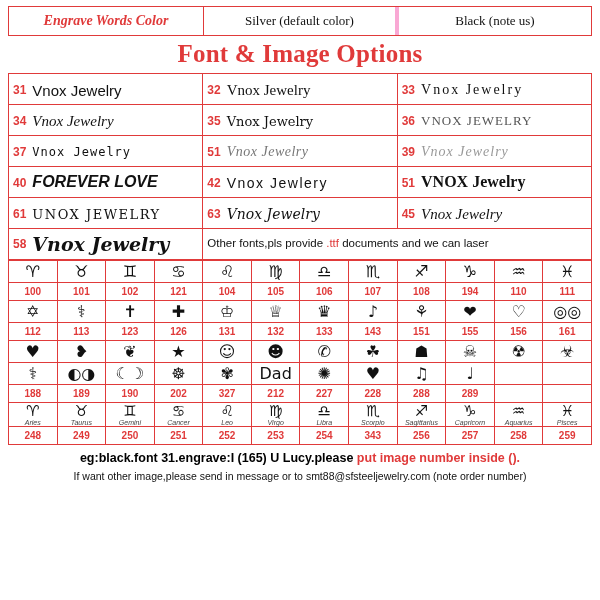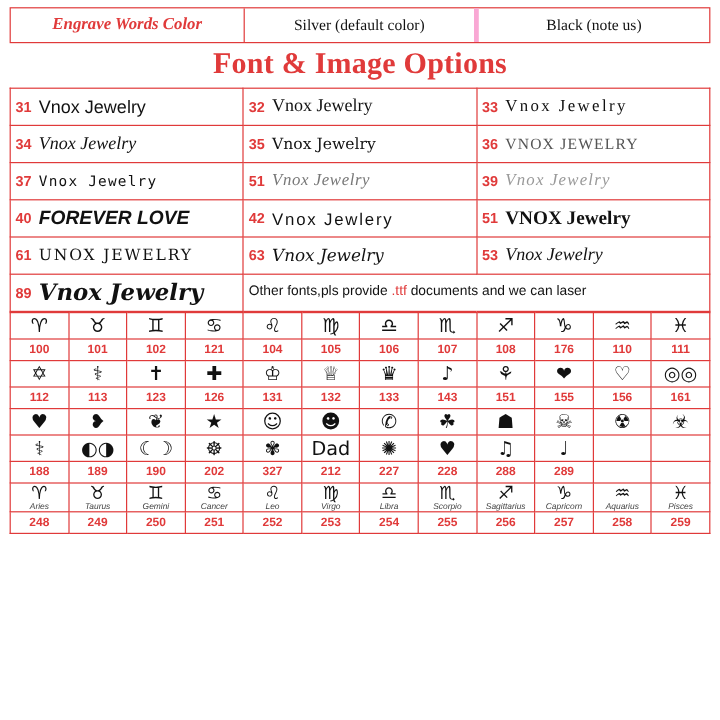--- a/index.html
+++ b/index.html
@@ -213,24 +213,24 @@
         <td><span class="num">39</span><span class="sample s-scriptlt2">Vnox Jewelry</span></td>
       </tr>
       <tr>
         <td><span class="num">40</span><span class="sample s-bolditalic">FOREVER LOVE</span></td>
         <td><span class="num">42</span><span class="sample s-sansspace">Vnox Jewlery</span></td>
         <td><span class="num">51</span><span class="sample s-boldserif">VNOX Jewelry</span></td>
       </tr>
       <tr>
         <td><span class="num">61</span><span class="sample s-capserif">UNOX JEWELRY</span></td>
         <td><span class="num">63</span><span class="sample s-italserif">Vnox Jewelry</span></td>
-        <td><span class="num">53</span><span class="sample s-italserif2">Vnox Jewelry</span></td>
-      </tr>
-      <tr>
-        <td><span class="num">89</span><span class="sample s-bigscript">Vnox Jewelry</span></td>
+        <td><span class="num">45</span><span class="sample s-italserif2">Vnox Jewelry</span></td>
+      </tr>
+      <tr>
+        <td><span class="num">58</span><span class="sample s-bigscript">Vnox Jewelry</span></td>
         <td colspan="2" class="note-cell"><span>Other fonts,pls provide </span><span class="red">.ttf</span><span> documents and we can laser</span></td>
       </tr>
     </tbody>
   </table>
 
   <table class="icon-grid">
     <tbody>
 
       <tr>
         <td class="icon-cell">♈</td>
@@ -249,21 +249,21 @@
       <tr>
         <td class="code-cell">100</td>
         <td class="code-cell">101</td>
         <td class="code-cell">102</td>
         <td class="code-cell">121</td>
         <td class="code-cell">104</td>
         <td class="code-cell">105</td>
         <td class="code-cell">106</td>
         <td class="code-cell">107</td>
         <td class="code-cell">108</td>
-        <td class="code-cell">176</td>
+        <td class="code-cell">194</td>
         <td class="code-cell">110</td>
         <td class="code-cell">111</td>
       </tr>
 
       <tr>
         <td class="icon-cell">✡</td>
         <td class="icon-cell">⚕</td>
         <td class="icon-cell">✝</td>
         <td class="icon-cell">✚</td>
         <td class="icon-cell">♔</td>
@@ -385,23 +385,27 @@
           </td>
       </tr>
       <tr>
         <td class="code-cell">248</td>
         <td class="code-cell">249</td>
         <td class="code-cell">250</td>
         <td class="code-cell">251</td>
         <td class="code-cell">252</td>
         <td class="code-cell">253</td>
         <td class="code-cell">254</td>
-        <td class="code-cell">255</td>
+        <td class="code-cell">343</td>
         <td class="code-cell">256</td>
         <td class="code-cell">257</td>
         <td class="code-cell">258</td>
         <td class="code-cell">259</td>
       </tr>
     </tbody>
   </table>
 
+  <div class="footer">
+    <div class="foot1"><span class="blk">eg:black.font 31.engrave:I (165) U Lucy.please </span><span>put image number inside ().</span></div>
+    <div class="foot2">If want other image,please send in message or to smt88@sfsteeljewelry.com (note order number)</div>
+  </div>
 
 </div>
 
 </body></html>

